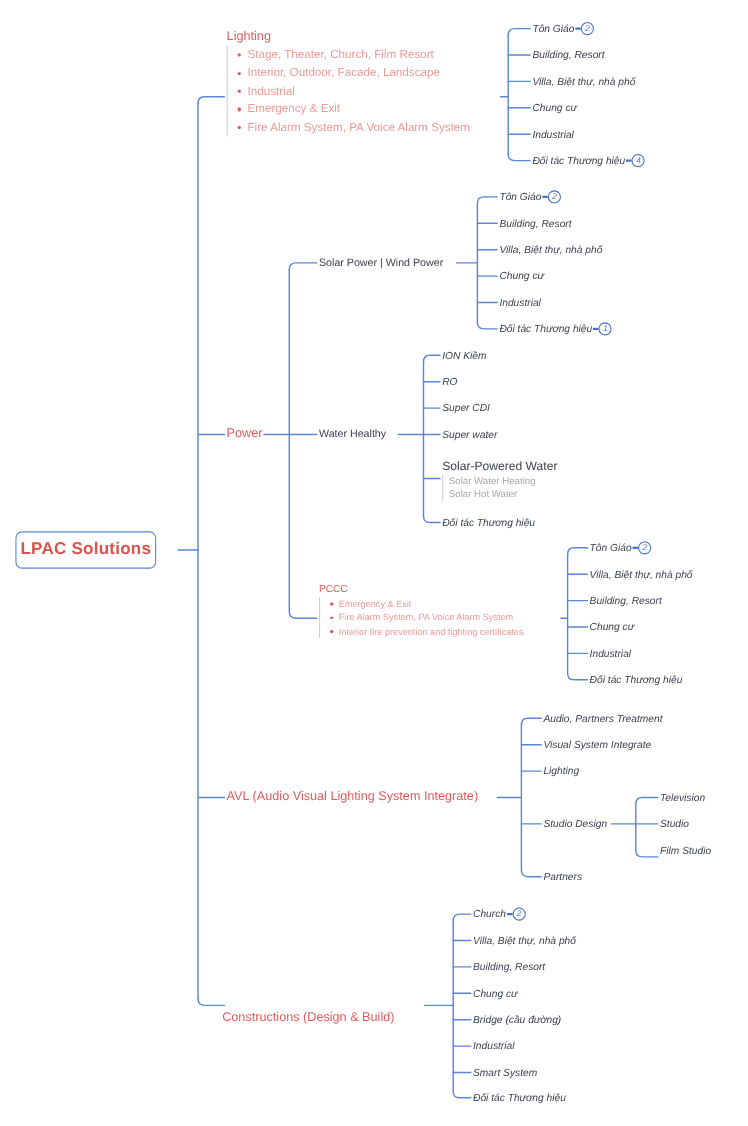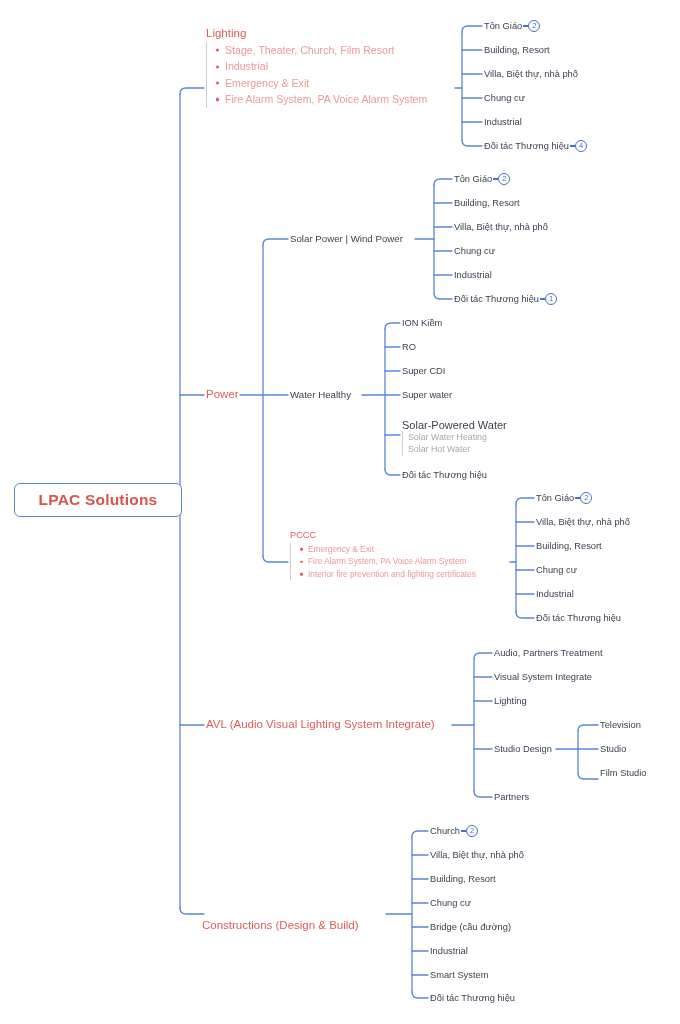--- a/index.html
+++ b/index.html
@@ -27,21 +27,21 @@
   }
   .node {
     position: absolute;
     white-space: nowrap;
     line-height: 1.15;
   }
   
   .root-box {
     position: absolute;
     left: 14px; top: 483px;
-    width: 168px; height: 34px;
+    width: 128px; height: 34px;
     border: 1.3px solid #5b86d6;
     border-radius: 6px;
     background: #ffffff;
     display: flex;
     align-items: center;
     justify-content: center;
   }
   .root-label {
     color: #d9534f;
     font-size: 15.5px;
@@ -63,20 +63,21 @@
     color: #3c4250;
     font-size: 9.3px;
   }
   .leaf-row {
     position: absolute;
     display: flex;
     align-items: center;
     gap: 0;
     white-space: nowrap;
     transform: translateY(-50%);
+    font-style: italic;
   }
   .badge-dash {
     display: inline-block;
     width: 5px; height: 1.2px;
     background: #4472c4;
     margin-left: 1px;
   }
   .badge {
     display: inline-flex;
     align-items: center;
@@ -230,20 +231,21 @@
   </svg>
 
   <div class="root-box">
     <span class="root-label">LPAC Solutions</span>
   </div>
 
   <div class="card" style="left:206px; top:27px;">
     <div class="card-title">Lighting</div>
     <ul class="card-list">
       <li>Stage, Theater, Church, Film Resort</li>
+      <li>Interior, Outdoor, Facade, Landscape</li>
       <li>Industrial</li>
       <li>Emergency &amp; Exit</li>
       <li>Fire Alarm System, PA Voice Alarm System</li>
     </ul>
   </div>
 
   <div class="leaf-row" style="left:484px; top:26px;">
     <span class="leaf">Tôn Giáo</span>
     <span class="badge-dash"></span>
     <span class="badge">2</span>

